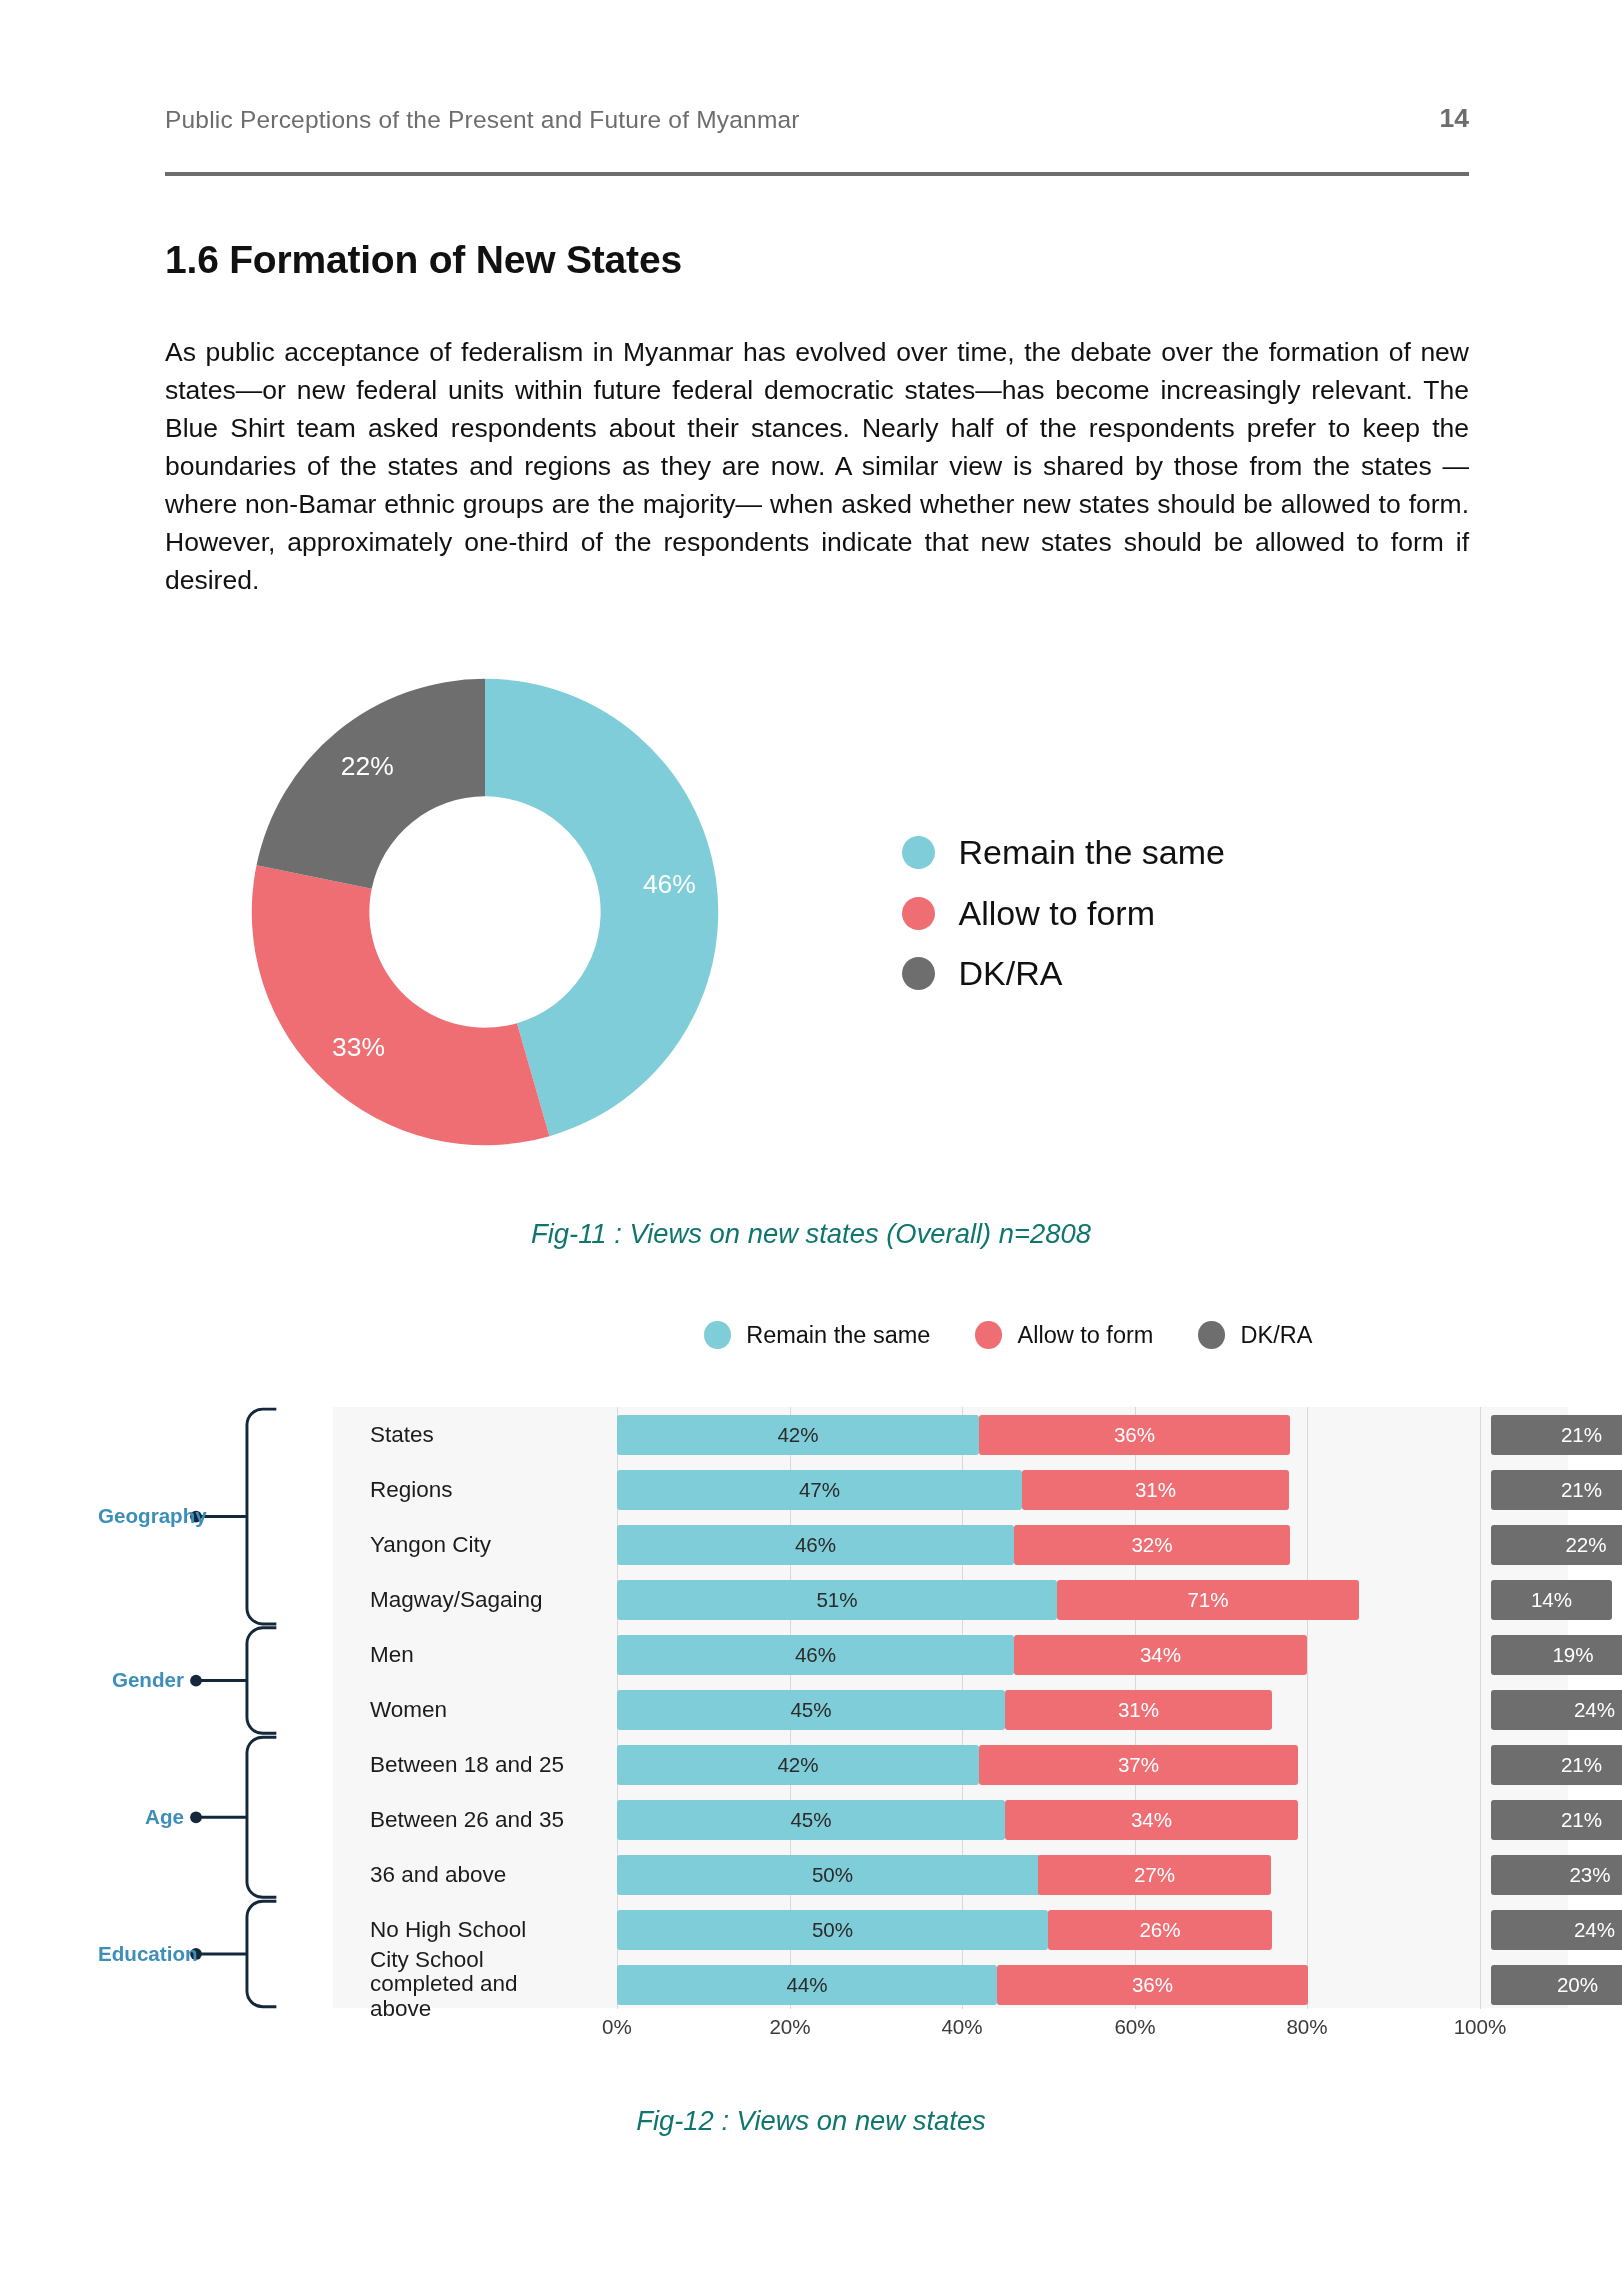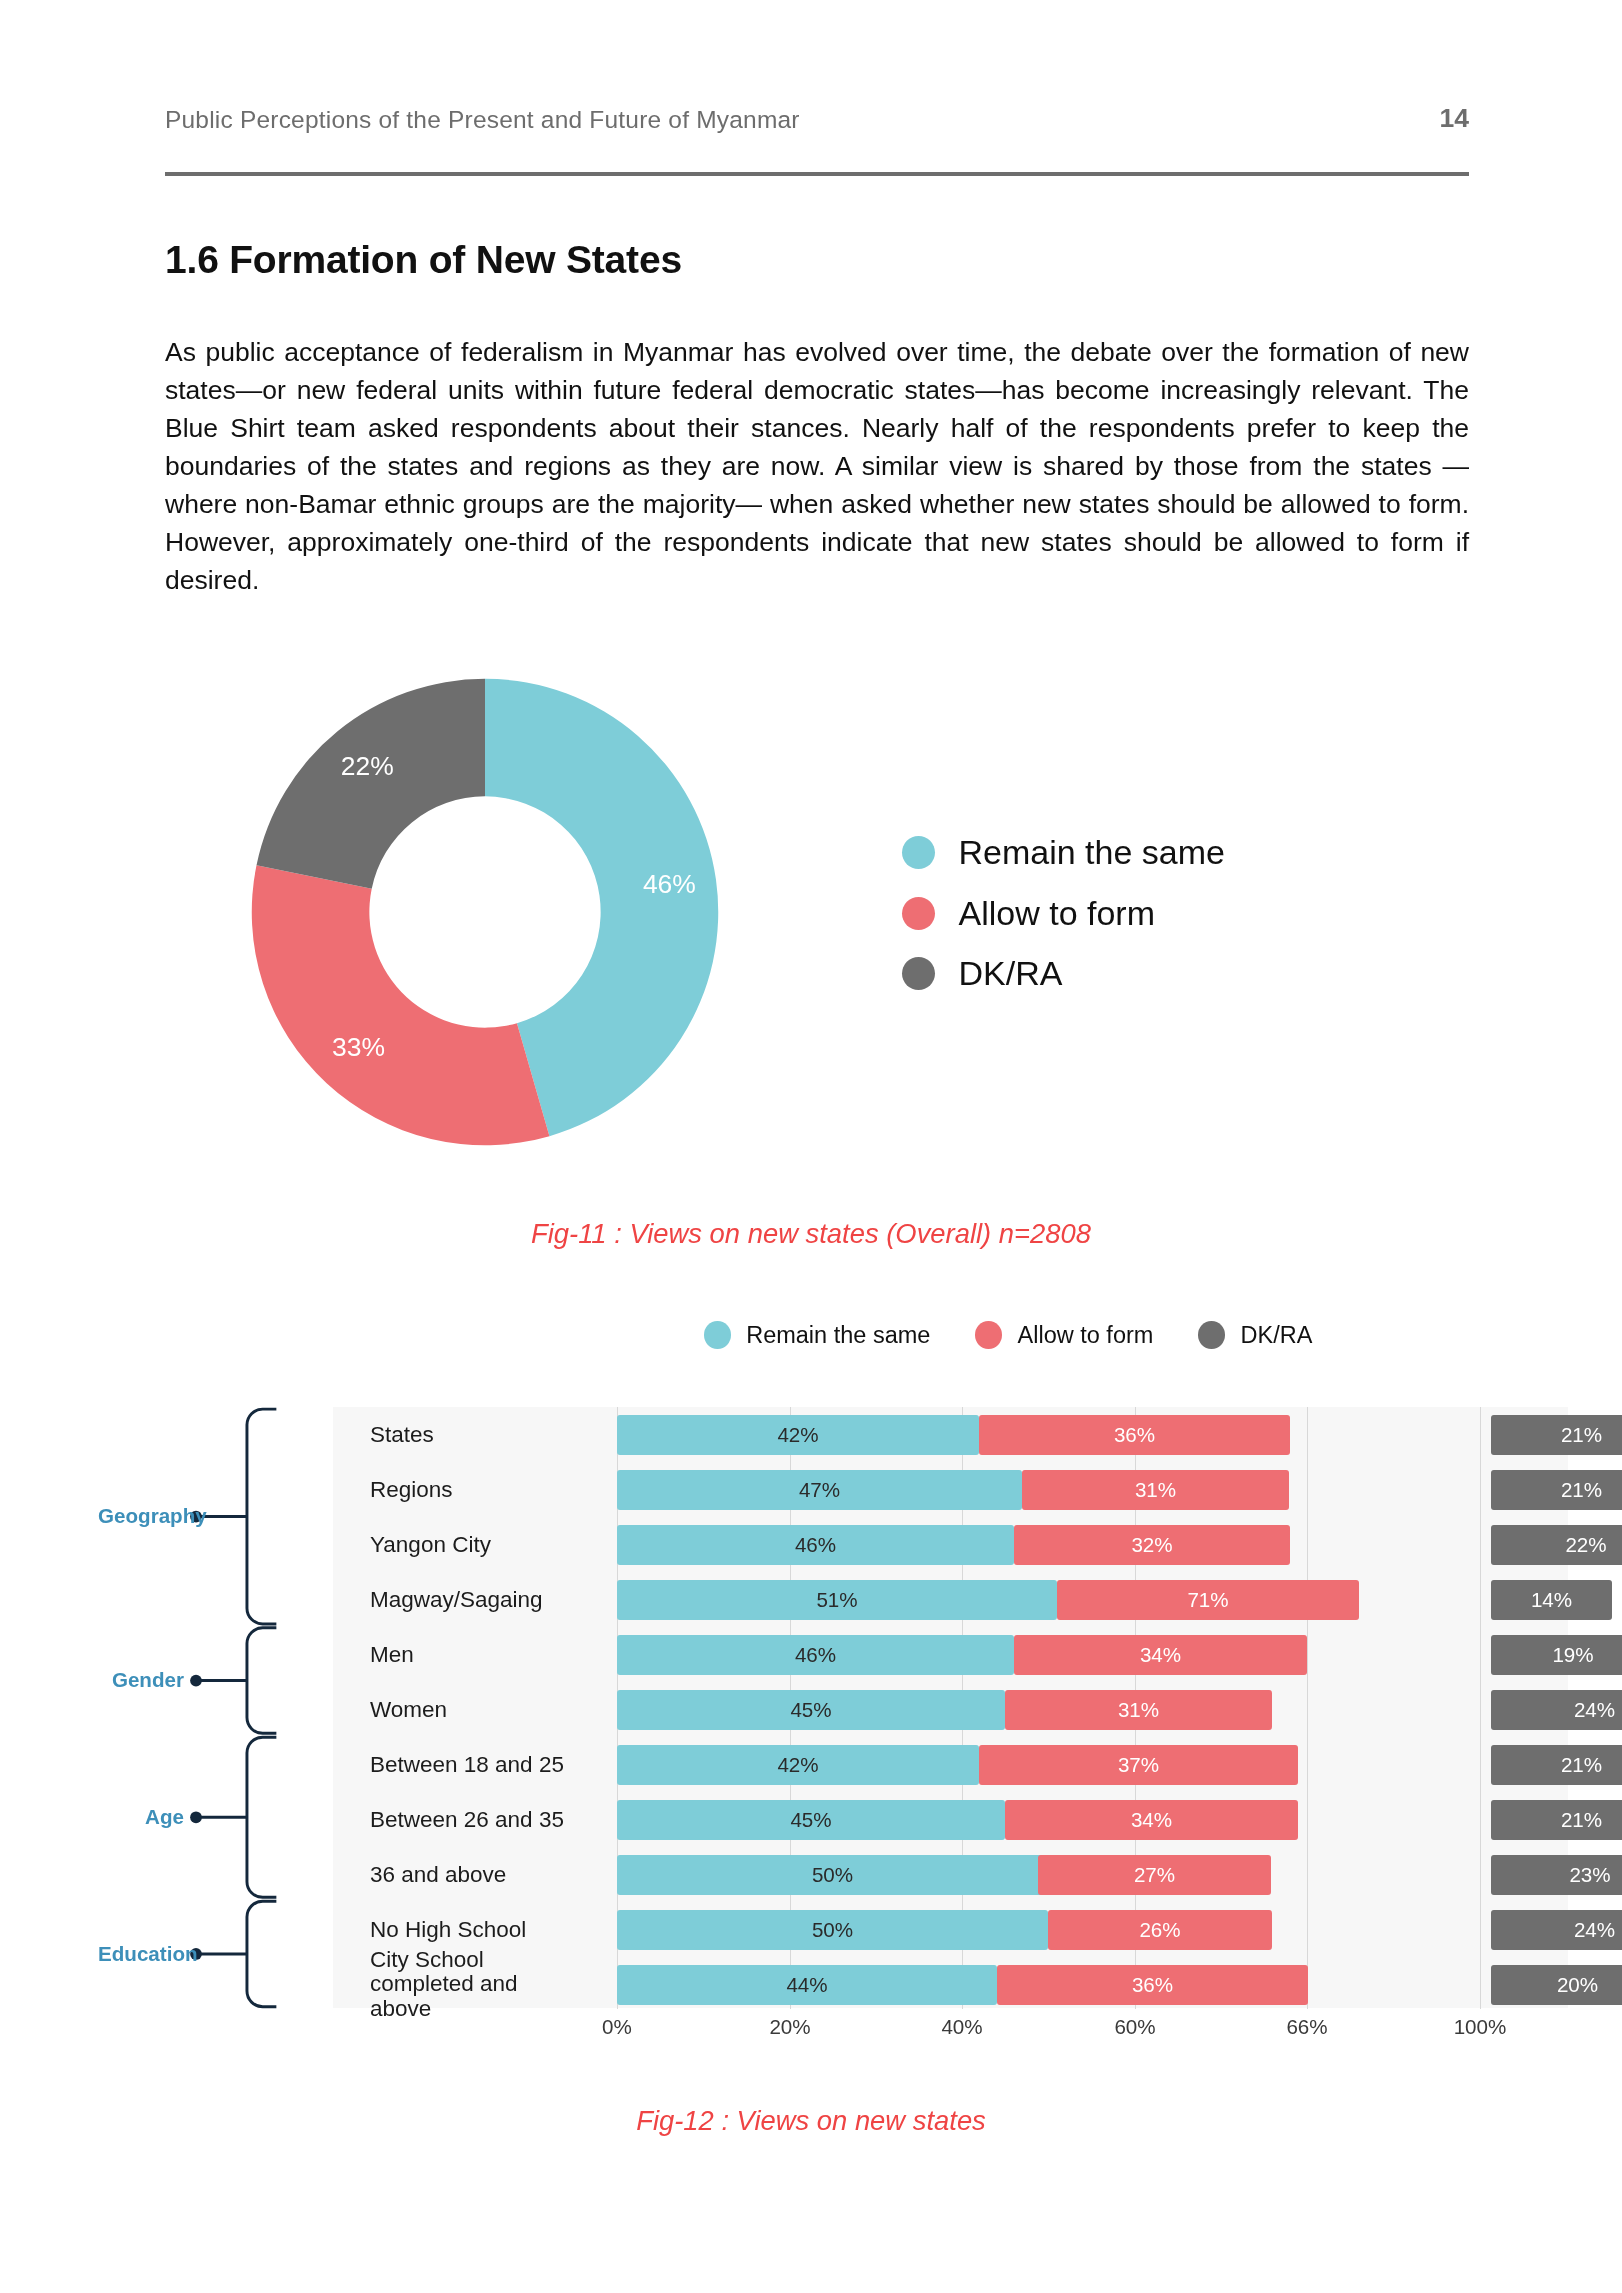--- a/index.html
+++ b/index.html
@@ -60,21 +60,21 @@
   .donut-legend-row {
     display:flex; align-items:center; margin-bottom:21.6px;
   }
   .donut-legend-dot {
     width:33px; height:33px; border-radius:50%; margin-right:23.5px; flex:0 0 auto;
   }
   .donut-legend-text { font-size:34px; color:#111; white-space:nowrap; }
 
   .fig-caption {
     position:absolute; width:100%; text-align:center;
-    font-size:27.4px; font-style:italic; color:#ef4444;
+    font-size:27.4px; font-style:italic; color:#0f766e;
   }
   #fig11-caption { left:0; top:1218px; }
   #fig12-caption { left:0; top:2105px; }
 
   
   .bar-legend {
     position:absolute; left:704px; top:1321px;
     display:flex; align-items:center; gap:45px;
   }
   .bar-legend-row { display:flex; align-items:center; }
@@ -360,21 +360,21 @@
                 <div class="seg gray" style="left: 874px; width: 173px;">20%</div>
               </div>
             </div>
           </div>
         </div>
       <div class="xaxis" id="xaxis">
           <div class="xtick" style="left: 0px;">0%</div>
           <div class="xtick" style="left: 173px;">20%</div>
           <div class="xtick" style="left: 345px;">40%</div>
           <div class="xtick" style="left: 518px;">60%</div>
-          <div class="xtick" style="left: 690px;">66%</div>
+          <div class="xtick" style="left: 690px;">80%</div>
           <div class="xtick" style="left: 863px;">100%</div>
         </div>
     </div>
   </div>
 
   <div class="fig-caption" id="fig12-caption">Fig-12 : Views on new states</div>
 
 </div>
 
 

